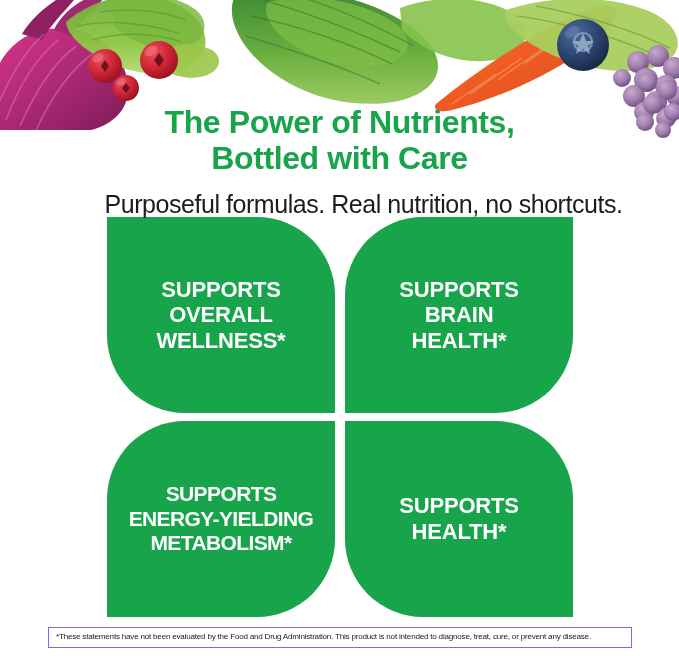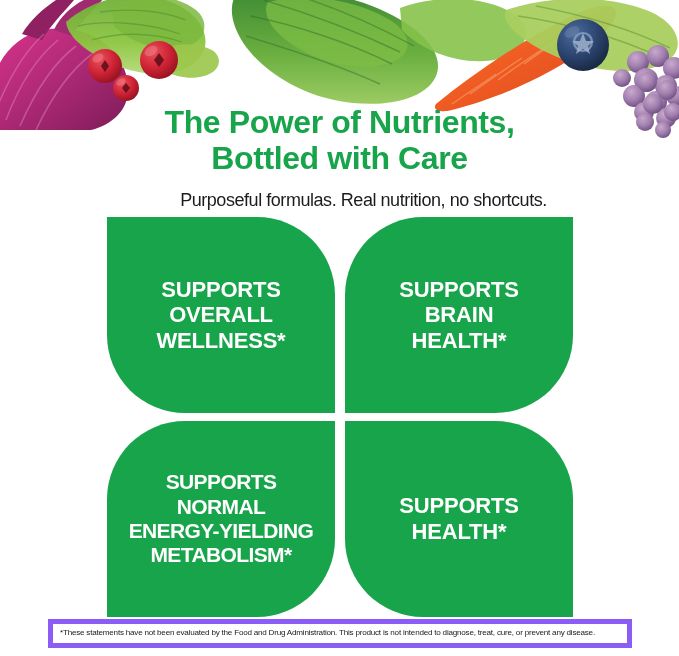--- a/index.html
+++ b/index.html
@@ -51,21 +51,21 @@
     font-size:32px;
     font-weight:bold;
     line-height:1.13;
     letter-spacing:-0.4px;
   }
   .headline .line { display:block; white-space:nowrap; }
 
   .subhead {
     margin-top:14px;
     color:#1c1c1c;
-    font-size:18px;
+    font-size:25px;
     font-weight:normal;
     letter-spacing:-0.45px;
     white-space:nowrap;
     padding-left:48px;
   }
 
   
   .clover {
     position:absolute;
     left:107px; top:217px;
@@ -114,21 +114,21 @@
   }
 
   
   .panel-bl .panel-text { font-size:21px; letter-spacing:-0.6px; }
 
   
   .disclaimer {
     position:absolute;
     left:48px; bottom:8px;
     width:584px;
-    border:5px solid #8b5cf6;
+    border:1px solid #8b5cf6;
     background:#ffffff;
     padding:4px 18px 5px 7px;
     z-index:6;
   }
   .disclaimer-text {
     font-size:8.1px;
     line-height:1.25;
     color:#1a1a1a;
     letter-spacing:-0.22px;
     white-space:nowrap;
@@ -318,21 +318,20 @@
       <div class="panel-text">
         <span class="l">SUPPORTS</span>
         <span class="l">BRAIN</span>
         <span class="l">HEALTH*</span>
       </div>
     </div>
 
     <div class="panel panel-bl">
       <div class="panel-text">
         <span class="l">SUPPORTS</span>
-        <span class="l">NORMAL</span>
         <span class="l">ENERGY-YIELDING</span>
         <span class="l">METABOLISM*</span>
       </div>
     </div>
 
     <div class="panel panel-br">
       <div class="panel-text">
         <span class="l">SUPPORTS</span>
         <span class="l">HEALTH*</span>
       </div>

